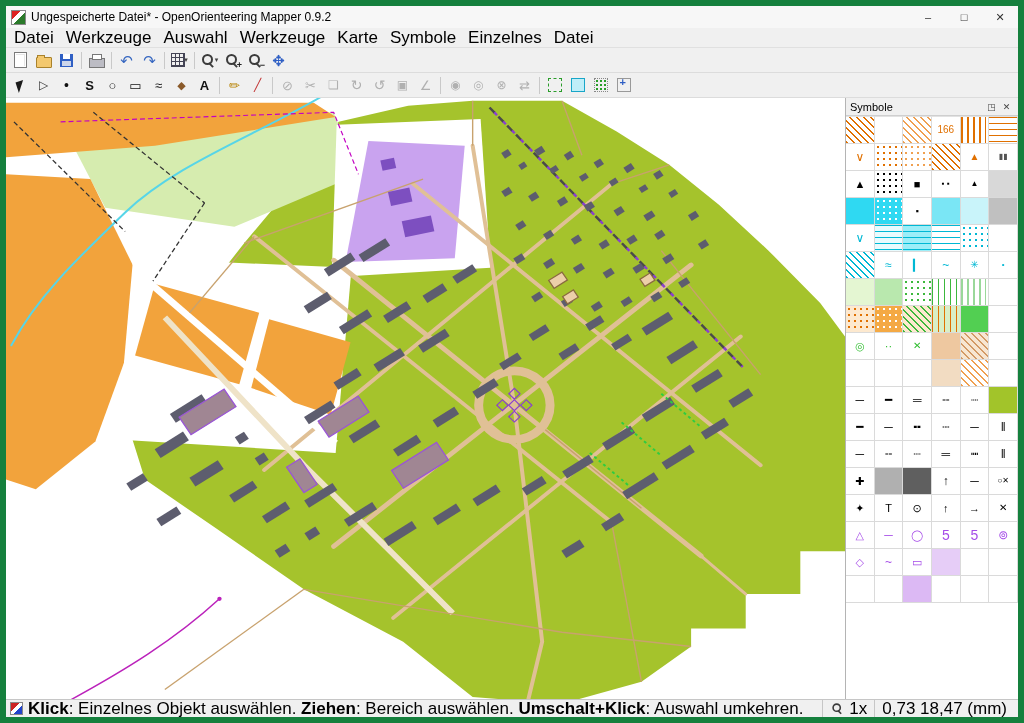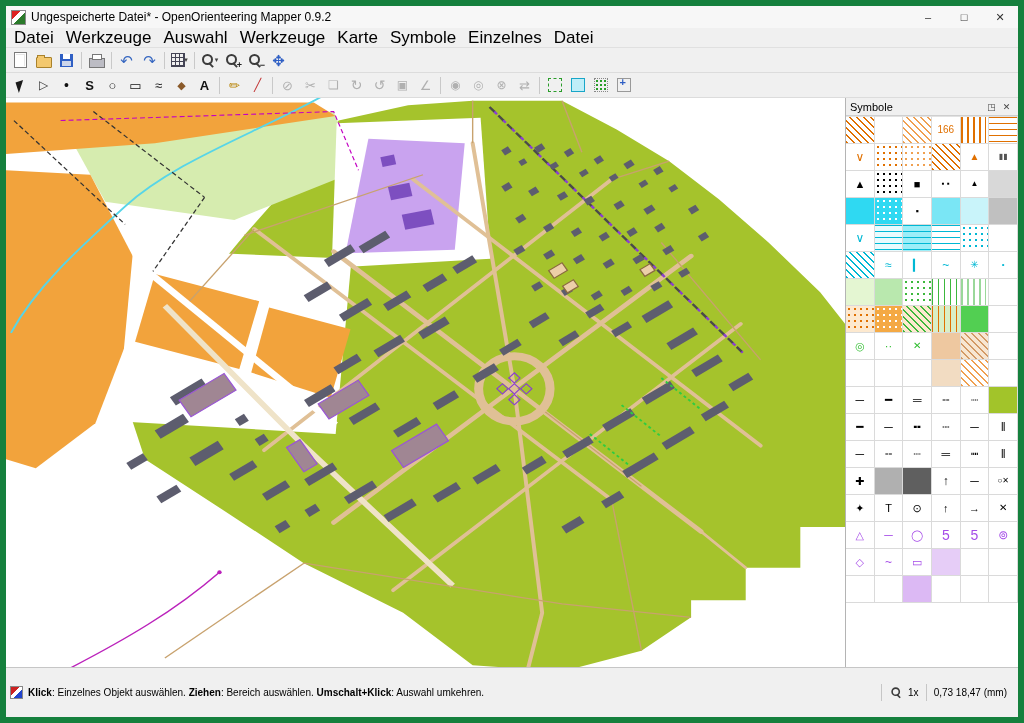--- a/index.html
+++ b/index.html
@@ -49,21 +49,21 @@
   
   .panel{width:172px;flex:none;border-left:1px solid #b4b4b4;display:flex;flex-direction:column;background:#fff;}
   .panel-header{height:17px;background:#f0f0f0;display:flex;align-items:center;padding:0 4px;font-size:11px;border-bottom:1px solid #cfcfcf;flex:none;}
   .panel-title{flex:1;}
   .ph-btn{width:15px;text-align:center;font-size:9px;color:#444;}
   .symbol-grid{display:grid;grid-template-columns:repeat(6,1fr);grid-auto-rows:27px;border-top:1px solid #e2e2e2;}
   .sym-cell{border-right:1px solid #dadada;border-bottom:1px solid #dadada;display:flex;align-items:center;justify-content:center;overflow:hidden;background:#fff;}
   .sym-cell span{line-height:1;}
   .panel-rest{flex:1;background:#fff;}
   
-  .statusbar{height:17px;background:#f0f0f0;border-top:1px solid #c6c6c6;display:flex;align-items:center;font-size:10px;padding:16px 4px;flex:none;}
+  .statusbar{height:17px;background:#f0f0f0;border-top:1px solid #c6c6c6;display:flex;align-items:center;font-size:17px;padding:0 4px;flex:none;}
   .sb-icon{width:11px;height:11px;flex:none;margin-right:5px;background:linear-gradient(135deg,#c22 0 40%,#fff 40% 60%,#24c 60%);border:1px solid #888;}
   .sb-hint{flex:1;white-space:nowrap;overflow:hidden;}
   .sb-cell{border-left:1px solid #c6c6c6;padding:0 7px;display:flex;align-items:center;gap:4px;height:100%;}
   .sb-zoom-icon{transform:scale(0.8);}
 </style>
 </head>
 <body>
 
 <div class="window">
 

